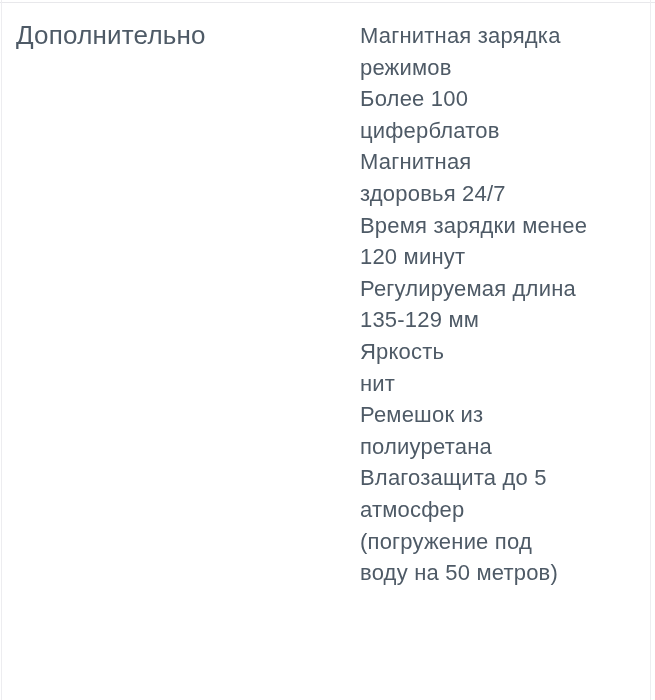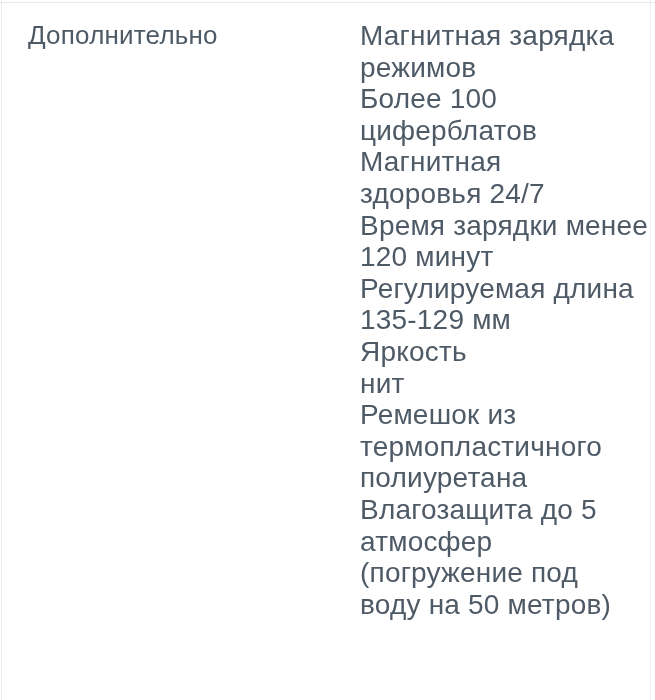--- a/index.html
+++ b/index.html
@@ -40,37 +40,37 @@
     background: #ededf0;
   }
   .spec-row {
     position: absolute;
     left: 0;
     top: 2px;
     width: 655px;
   }
   .spec-label {
     position: absolute;
-    left: 28px;
+    left: 16px;
     top: 18px;
     font-size: 26px;
     line-height: 31.6px;
     color: #4e5a66;
     letter-spacing: 0.2px;
     white-space: nowrap;
   }
   .spec-value {
     position: absolute;
     left: 360px;
     top: 18px;
     width: 290px;
     color: #4e5a66;
   }
   .value-line {
-    font-size: 28px;
+    font-size: 22px;
     line-height: 31.6px;
     letter-spacing: 0.2px;
     white-space: nowrap;
   }
 </style>
 </head>
 <body>
 
 <div class="page">
   <div class="hairline-top"></div>
@@ -86,21 +86,20 @@
         <div class="value-line">циферблатов</div>
         <div class="value-line">Магнитная</div>
         <div class="value-line">здоровья 24/7</div>
         <div class="value-line">Время зарядки менее</div>
         <div class="value-line">120 минут</div>
         <div class="value-line">Регулируемая длина</div>
         <div class="value-line">135-129 мм</div>
         <div class="value-line">Яркость</div>
         <div class="value-line">нит</div>
         <div class="value-line">Ремешок из</div>
-        <div class="value-line">термопластичного</div>
         <div class="value-line">полиуретана</div>
         <div class="value-line">Влагозащита до 5</div>
         <div class="value-line">атмосфер</div>
         <div class="value-line">(погружение под</div>
         <div class="value-line">воду на 50 метров)</div>
       </div>
   </div>
 </div>
 
 </body></html>

